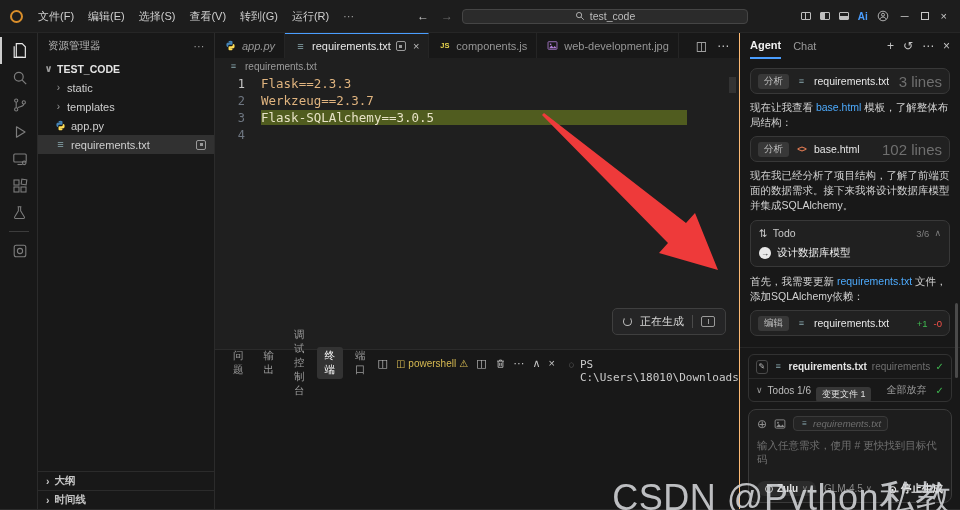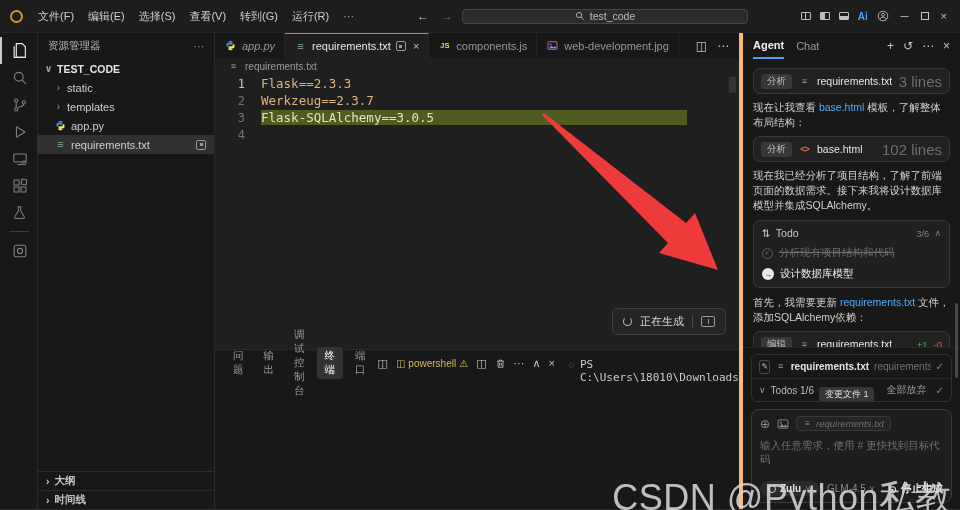--- a/index.html
+++ b/index.html
@@ -98,21 +98,21 @@
   .panel-tabs { height:26px; display:flex; align-items:center; gap:4px; padding:0 10px; font-size:10.5px; }
   .panel-tab { color:#9a9a9a; padding:2px 8px; }
   .panel-tab.active { background:#333333; color:#ffffff; border-radius:3px; }
   .panel-actions { margin-left:auto; display:flex; align-items:center; gap:8px; color:#c5c5c5; font-size:11px; }
   .ps-label { color:#d7ba52; font-size:10px; display:flex; align-items:center; gap:3px; }
   .term-body { flex:1; font-family:"DejaVu Sans Mono","Liberation Mono",monospace; font-size:11px;
     color:#cccccc; padding:8px 4px 0 4px; display:flex; gap:6px; }
   .term-circ { color:#5a5a5a; font-size:8px; line-height:14px; }
 
   
-  .agent { width:221px; background:#181818; border-left:4px solid #fdba74; display:flex; flex-direction:column; position:relative; }
+  .agent { width:221px; background:#181818; border-left:1px solid #fdba74; display:flex; flex-direction:column; position:relative; }
   .agent-head { height:26px; display:flex; align-items:center; padding:0 10px; gap:12px; }
   .agent-tab { font-size:11px; color:#9a9a9a; height:100%; display:flex; align-items:center; }
   .agent-tab.active { color:#f0f0f0; font-weight:bold; border-bottom:2px solid #4a9eff; }
   .agent-head-actions { margin-left:auto; display:flex; gap:9px; color:#c5c5c5; font-size:12px; }
   .agent-scroll { flex:1; padding:4px 10px 0 10px; overflow:hidden; }
   .acard { background:#212121; border:1px solid #383838; border-radius:7px; height:26px;
     display:flex; align-items:center; gap:6px; padding:0 7px; margin:5px 0; }
   .chip { background:#383838; color:#c0c0c0; font-size:9.5px; border-radius:3px; padding:1px 6px; flex:none; }
   .acard-file { color:#e6e6e6; font-size:10.5px; white-space:nowrap; overflow:hidden; }
   .acard-meta { margin-left:auto; color:#6f6f6f; font-size:15px; flex:none; }
@@ -446,24 +446,20 @@
       </div>
       <p class="amsg">现在我已经分析了项目结构，了解了前端页面的数据需求。接下来我将设计数据库模型并集成SQLAlchemy。</p>
 
       <div class="todo-card">
         <div class="todo-head">
           <span>⇅</span>
           <span>Todo</span>
           <span class="todo-count">3/6</span>
           <span class="todo-chev">∧</span>
         </div>
-        <div class="todo-item done">
-          <span class="ti-done">✓</span>
-          <span class="t-label">分析现有项目结构和代码</span>
-        </div>
         <div class="todo-item cur">
           <span class="ti-cur">→</span>
           <span>设计数据库模型</span>
         </div>
       </div>
 
       <p class="amsg"><span>首先，我需要更新 </span><a class="alink">requirements.txt</a><span> 文件，添加SQLAlchemy依赖：</span></p>
 
       <div class="acard">
         <span class="chip">编辑</span>

